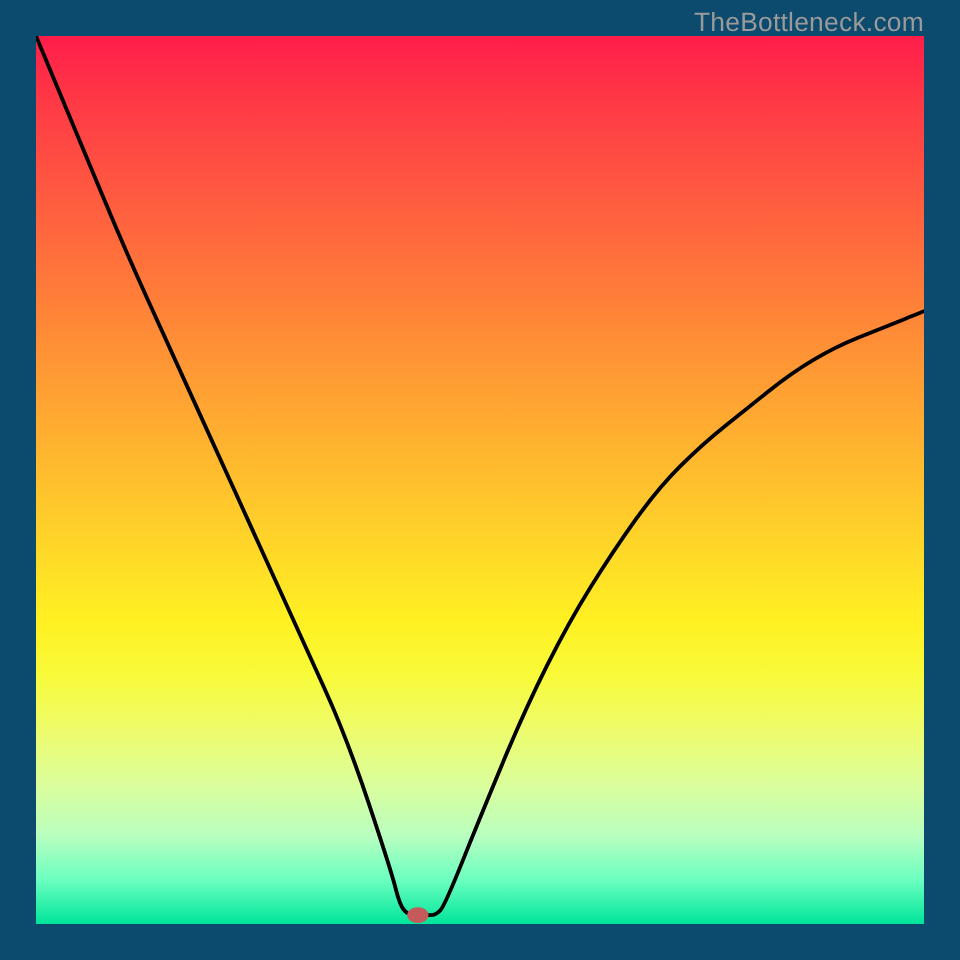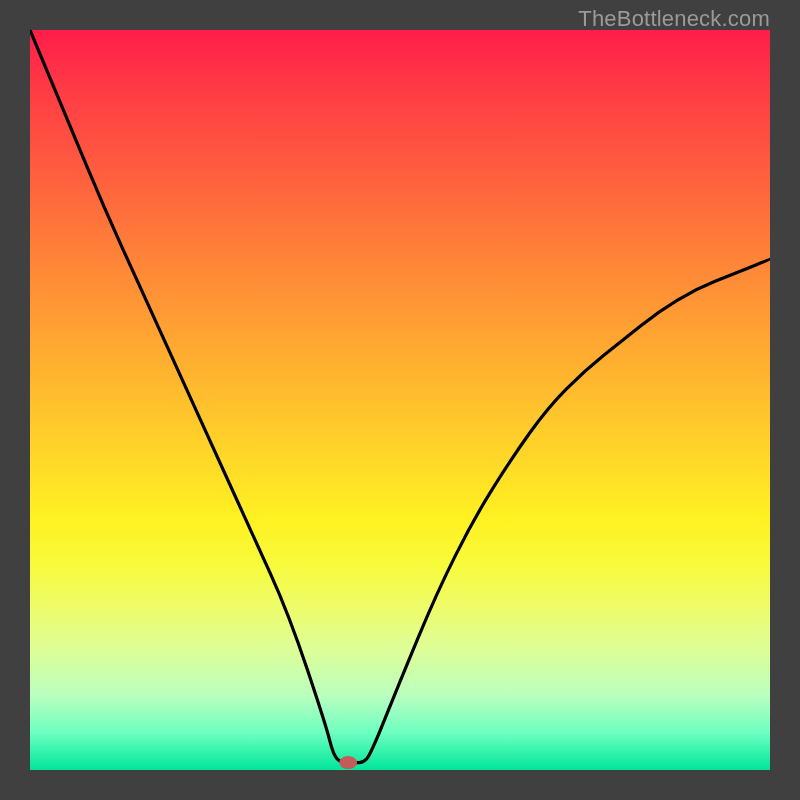--- a/index.html
+++ b/index.html
@@ -8,21 +8,21 @@
     width: 800px;
     height: 800px;
     overflow: hidden;
     background: #000;
     font-family: Arial, Helvetica, sans-serif;
   }
   .frame {
     position: relative;
     width: 800px;
     height: 800px;
-    background: #404040;
+    background: #0c4a6e;
   }
   .plot {
     position: absolute;
     left: 30px;
     top: 30px;
     width: 740px;
     height: 740px;
     
     background: linear-gradient(
       to bottom,

